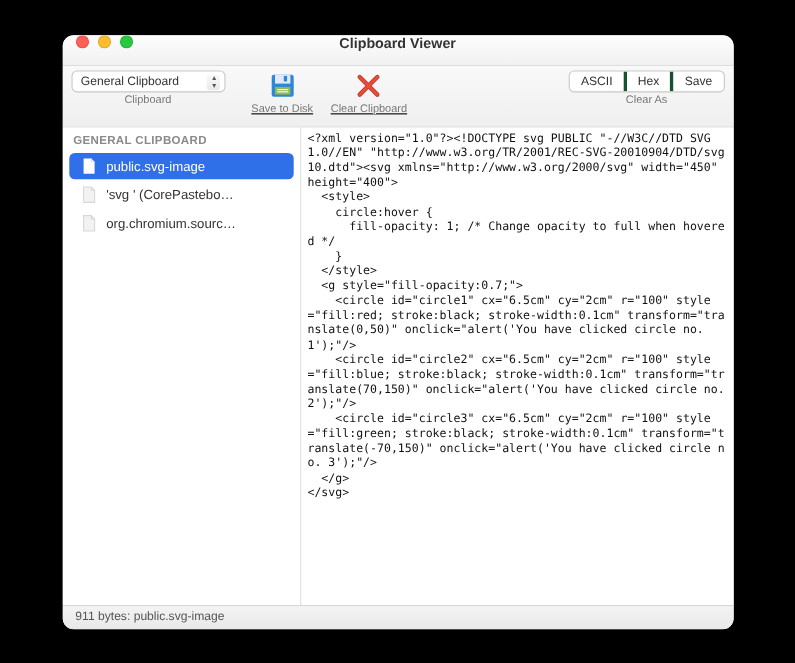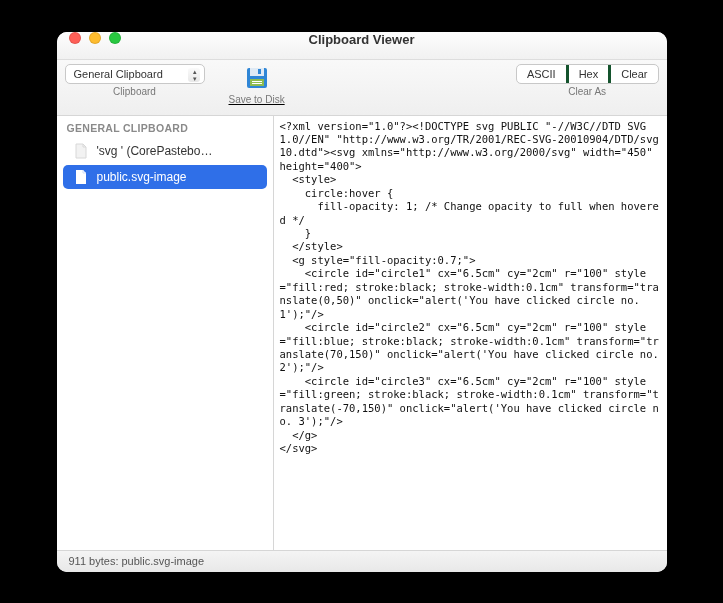--- a/index.html
+++ b/index.html
@@ -176,58 +176,76 @@
             <rect x="6" y="3" width="14" height="8" fill="#dfeaf5"></rect>
             <rect x="14" y="4" width="3" height="5" fill="#2f86d6"></rect>
             <rect x="6" y="14" width="14" height="7" fill="#8fbc4e"></rect>
             <rect x="8" y="16" width="10" height="1" fill="#fff"></rect>
             <rect x="8" y="18" width="10" height="1" fill="#fff"></rect>
           </svg>
         </div>
         <div class="tb-label">Save to Disk</div>
       </div>
 
+      <div class="tb-btn">
+        <div class="tb-icon">
+          <svg width="24" height="24" viewBox="0 0 24 24">
+            <path d="M4 4 L20 20 M20 4 L4 20" stroke="#c0392b" stroke-width="4" stroke-linecap="round"></path>
+            <path d="M4 4 L20 20 M20 4 L4 20" stroke="#e74c3c" stroke-width="2.5" stroke-linecap="round"></path>
+          </svg>
+        </div>
+        <div class="tb-label">Clear Clipboard</div>
+      </div>
     </div>
 
     <div class="tb-spacer"></div>
 
     <div class="tb-group">
       <div class="seg">
         <div>ASCII</div>
         <div>Hex</div>
-        <div>Clear</div>
+        <div>Save</div>
       </div>
       <div class="tb-label">Clear As</div>
     </div>
   </div>
 
   <div class="body">
     <div class="sidebar">
       <div class="section-header">GENERAL CLIPBOARD</div>
+
+      <div class="sb-item selected">
+        <span class="sb-icon">
+          <svg width="16" height="16" viewBox="0 0 16 16">
+            <path d="M3 1 h7 l3 3 v11 h-10 z" fill="#fff" stroke="none"></path>
+            <path d="M10 1 v3 h3" fill="none" stroke="#cfe0fb" stroke-width="1"></path>
+          </svg>
+        </span>
+        <span>public.svg-image</span>
+      </div>
 
       <div class="sb-item">
         <span class="sb-icon">
           <svg width="16" height="16" viewBox="0 0 16 16">
             <path d="M3 1 h7 l3 3 v11 h-10 z" fill="#f2f2f2" stroke="#d8d8d8"></path>
             <path d="M10 1 v3 h3" fill="none" stroke="#d8d8d8" stroke-width="1"></path>
           </svg>
         </span>
         <span>'svg ' (CorePastebo…</span>
       </div>
 
-      <div class="sb-item selected">
+      <div class="sb-item">
         <span class="sb-icon">
           <svg width="16" height="16" viewBox="0 0 16 16">
-            <path d="M3 1 h7 l3 3 v11 h-10 z" fill="#fff" stroke="none"></path>
-            <path d="M10 1 v3 h3" fill="none" stroke="#cfe0fb" stroke-width="1"></path>
+            <path d="M3 1 h7 l3 3 v11 h-10 z" fill="#f2f2f2" stroke="#d8d8d8"></path>
+            <path d="M10 1 v3 h3" fill="none" stroke="#d8d8d8" stroke-width="1"></path>
           </svg>
         </span>
-        <span>public.svg-image</span>
-      </div>
-
+        <span>org.chromium.sourc…</span>
+      </div>
     </div>
 
     <div class="content">
       <pre>&lt;?xml version="1.0"?&gt;&lt;!DOCTYPE svg PUBLIC "-//W3C//DTD SVG 1.0//EN" "http://www.w3.org/TR/2001/REC-SVG-20010904/DTD/svg10.dtd"&gt;&lt;svg xmlns="http://www.w3.org/2000/svg" width="450" height="400"&gt;
   &lt;style&gt;
     circle:hover {
       fill-opacity: 1; /* Change opacity to full when hovered */
     }
   &lt;/style&gt;
   &lt;g style="fill-opacity:0.7;"&gt;

